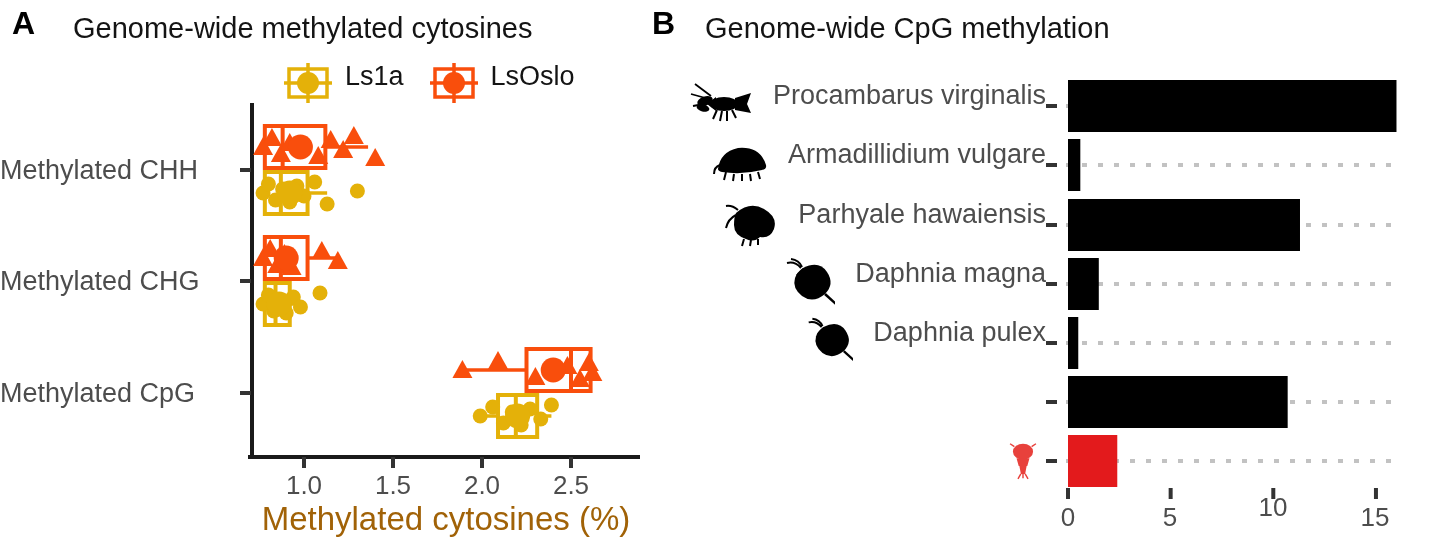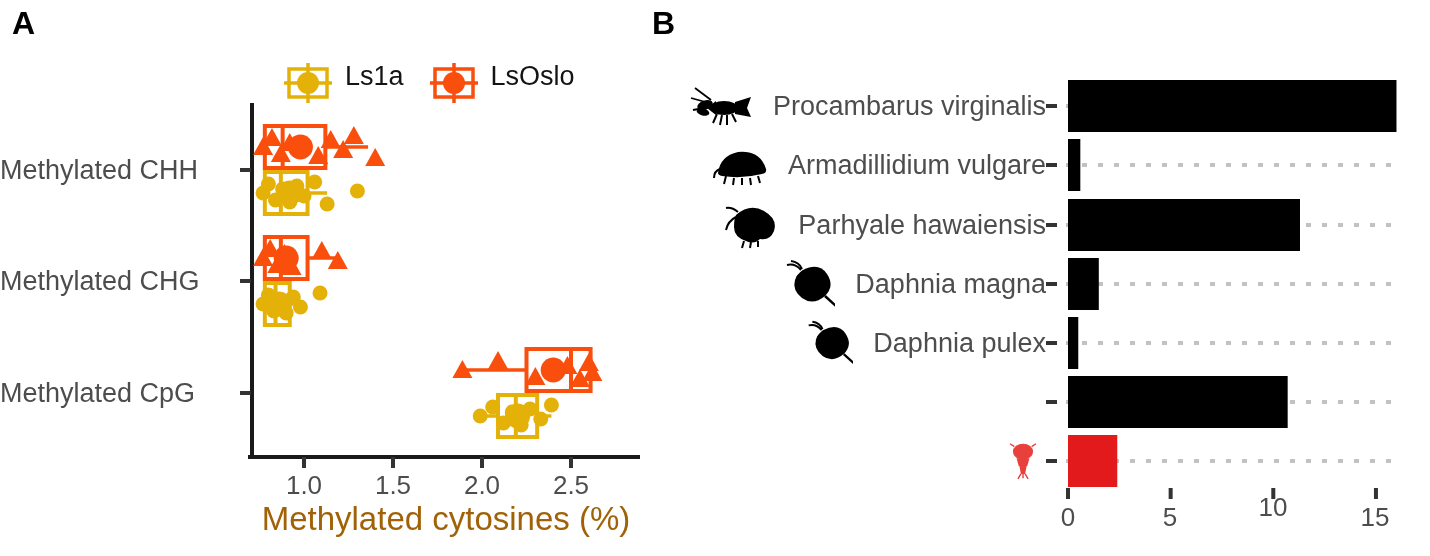--- a/index.html
+++ b/index.html
@@ -10,21 +10,21 @@
   .abs{position:absolute;}
   .panel-label{font-size:32px;font-weight:bold;color:#000000;line-height:34px;}
   .panel-title{font-size:29px;color:#141414;line-height:32px;white-space:nowrap;}
   .cat-label{font-size:27px;color:#4d4d4d;text-align:left;width:237px;line-height:30px;white-space:nowrap;}
   .tickA{font-size:26px;color:#4d4d4d;width:70px;text-align:center;line-height:28px;}
   .tickB{font-size:26px;color:#4d4d4d;width:60px;text-align:center;line-height:28px;}
   .axis-title{font-size:33px;color:#a16207;width:388px;text-align:center;line-height:32px;white-space:nowrap;}
   .legend{display:flex;align-items:center;gap:26px;height:46px;}
   .legend-item{display:flex;gap:13px;}
   .legend-text{font-size:27px;color:#141414;white-space:nowrap;}
-  .sp-row{display:flex;align-items:center;justify-content:flex-end;gap:20px;width:396px;height:52px;}
+  .sp-row{display:flex;justify-content:flex-end;gap:20px;width:396px;height:52px;}
   .sp-label{font-size:27px;color:#4d4d4d;white-space:nowrap;}
   .sp-icon{flex:0 0 auto;}
   svg{display:block;}
 </style>
 </head>
 <body>
 
 <div class="canvas">
 
   <svg id="gfx" class="abs" style="left:0;top:0" width="1430" height="556">
@@ -131,20 +131,21 @@
       <line x1="1066" y1="461" x2="1402" y2="461" stroke="#c2c2c2" stroke-width="4" stroke-dasharray="5 11"></line>
       <line x1="1046" y1="461" x2="1057" y2="461" stroke="#333333" stroke-width="4"></line>
       <rect x="1068" y="435" width="49.271999999999935" height="52" fill="#E31A1C"></rect>
       <line x1="1068" y1="488" x2="1068" y2="499" stroke="#333333" stroke-width="4"></line>
       <line x1="1170.65" y1="488" x2="1170.65" y2="499" stroke="#333333" stroke-width="4"></line>
       <line x1="1273.3" y1="488" x2="1273.3" y2="499" stroke="#333333" stroke-width="4"></line>
       <line x1="1375.95" y1="488" x2="1375.95" y2="499" stroke="#333333" stroke-width="4"></line>
     </svg>
 
   <div class="abs panel-label" style="left:12px;top:6px">A</div>
+  <div class="abs panel-title" style="left:73px;top:12px">Genome-wide methylated cytosines</div>
 
   <div class="abs legend" style="left:284px;top:60px">
     <div class="legend-item">
       <svg class="legend-key" width="48" height="44" viewBox="0 0 48 44">
           <rect x="5" y="8" width="38" height="28" fill="#ffffff" stroke="#E4B109" stroke-width="3.5"></rect>
           <line x1="0" y1="22" x2="48" y2="22" stroke="#E4B109" stroke-width="3.5"></line>
           <line x1="24" y1="2" x2="24" y2="42" stroke="#E4B109" stroke-width="3.5"></line>
           <circle cx="24" cy="22" r="11" fill="#E4B109"></circle>
         </svg>
       <span class="legend-text">Ls1a</span>
@@ -165,20 +166,21 @@
   <div class="abs cat-label" style="left:0;top:266px">Methylated CHG</div>
 
   <div class="abs tickA" style="left:269px;top:471px">1.0</div>
   <div class="abs tickA" style="left:358px;top:471px">1.5</div>
   <div class="abs tickA" style="left:447px;top:471px">2.0</div>
   <div class="abs tickA" style="left:536px;top:471px">2.5</div>
 
   <div class="abs axis-title" style="left:252px;top:503px">Methylated cytosines (%)</div>
 
   <div class="abs panel-label" style="left:652px;top:6px">B</div>
+  <div class="abs panel-title" style="left:705px;top:12px">Genome-wide CpG methylation</div>
 
   <div class="abs sp-row" style="left:650px;top:80px">
     <svg class="sp-icon" width="64" height="44" viewBox="0 0 64 44" style="color: rgb(0, 0, 0);">
       <path d="M6 4 L22 16 M2 14 L20 19 M4 26 L20 23" stroke="currentColor" stroke-width="1.8" fill="none"></path>
       <ellipse cx="16" cy="21" rx="8" ry="4.5" fill="currentColor" transform="rotate(-18 16 21)"></ellipse>
       <ellipse cx="14" cy="28" rx="6.5" ry="3.5" fill="currentColor" transform="rotate(14 14 28)"></ellipse>
       <polygon points="18,24 27,17 27,31" fill="currentColor"></polygon>
       <ellipse cx="35" cy="24" rx="14" ry="7" fill="currentColor"></ellipse>
       <polygon points="46,18 62,13 58,24 62,33 46,30" fill="currentColor"></polygon>
       <path d="M28 30 L24 39 M33 31 L31 41 M38 31 L38 41 M43 30 L47 38" stroke="currentColor" stroke-width="2" fill="none"></path>

